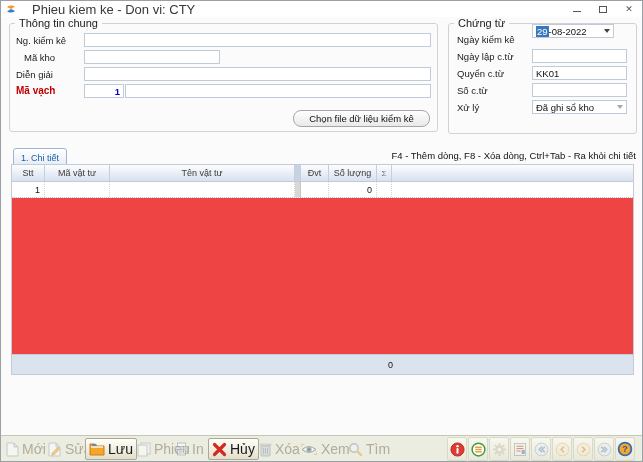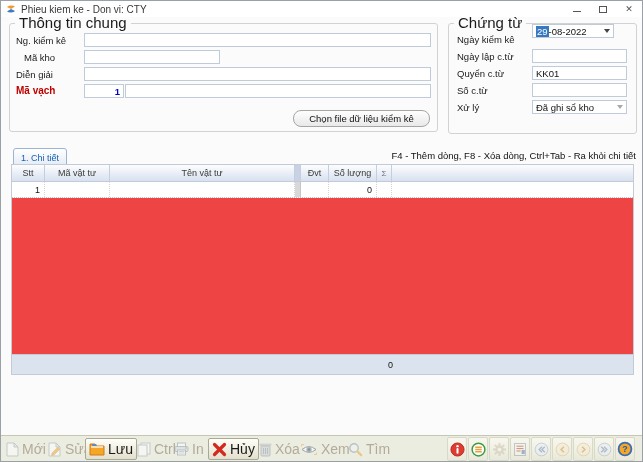--- a/index.html
+++ b/index.html
@@ -6,33 +6,33 @@
   html,body { background:#ffffff; }
   body { font-family:"Liberation Sans", sans-serif; }
 
   .window { position:relative; width:643px; height:462px; background:#fbfbfb;
             border:1px solid #9aa0a6; overflow:hidden; }
 
   
   .titlebar { position:absolute; top:0; left:0; right:0; height:16px; background:#ffffff;
               display:flex; align-items:center; }
   .app-icon { margin-left:5px; display:flex; }
-  .title-text { font-size:10px; color:#383838; margin-left:5px; white-space:nowrap; }
+  .title-text { font-size:13px; color:#383838; margin-left:16px; white-space:nowrap; }
   .win-controls { margin-left:auto; display:flex; height:100%; }
   .win-btn { width:26px; display:flex; align-items:center; justify-content:center; cursor:default; }
   .min-glyph { width:8px; height:1px; background:#555; display:block; margin-top:4px; }
   .max-glyph { width:8px; height:7px; border:1px solid #555; display:block; }
   .close-glyph { font-size:9px; color:#555; line-height:1; }
 
   
   .groupbox { position:absolute; border:1px solid #d2d2d2; border-radius:3px; background:transparent; }
   .gb-left  { left:8px;  top:22px; width:429px; height:109px; }
   .gb-right { left:447px; top:22px; width:189px; height:111px; }
   .legend { position:absolute; top:-7px; left:5px; background:#fbfbfb; padding:0 4px;
-            font-size:15px; color:#1a1a1a; line-height:12px; white-space:nowrap; }
+            font-size:11px; color:#1a1a1a; line-height:12px; white-space:nowrap; }
   .flabel { position:absolute; font-size:9.5px; color:#1a1a1a; white-space:nowrap; }
   .flabel.red { color:#c00000; font-weight:bold; font-size:10px; }
   .tb { position:absolute; height:14px; border:1px solid #c0cbda; background:#fff;
         font-family:"Liberation Sans", sans-serif; font-size:9.5px; color:#111; padding:0 3px; outline:none; }
   .tb.count { color:#0000d0; font-weight:bold; text-align:right; }
 
   .combo { position:absolute; height:14px; border:1px solid #c0cbda; background:#fff;
            font-size:9.5px; color:#111; display:flex; align-items:center; padding:0 3px; }
   .combo .val { flex:1; white-space:nowrap; overflow:hidden; }
   .sel-day { background:#3878c0; color:#fff; padding:0 1px; }
@@ -226,21 +226,21 @@
         <path d="M2 5h12" stroke="#ffffff" stroke-width="1.3"></path>
       </svg>
       <span>Lưu</span>
     </div>
 
     <div class="tbtn disabled" style="left:133px;">
       <svg width="14" height="15" viewBox="0 0 14 15">
         <rect x="4" y="1" width="9" height="11" fill="#fff" stroke="#9aa7b8"></rect>
         <rect x="1" y="3" width="9" height="11" fill="#fff" stroke="#9aa7b8"></rect>
       </svg>
-      <span>Ctrl</span>
+      <span>Phieu</span>
     </div>
 
     <div class="tbtn disabled" style="left:170px;">
       <svg width="15" height="14" viewBox="0 0 15 14">
         <rect x="3.5" y="1" width="8" height="3.5" fill="#fff" stroke="#8a97a8"></rect>
         <rect x="1" y="4.5" width="13" height="5" rx="1" fill="#cfd8e4" stroke="#8a97a8"></rect>
         <rect x="3.5" y="8" width="8" height="5" fill="#fff" stroke="#8a97a8"></rect>
         <path d="M4.5 9.5h6M4.5 11h6" stroke="#9aaabb" stroke-width=".8"></path>
         <circle cx="12" cy="6" r=".8" fill="#6a9a6a"></circle>
       </svg>

